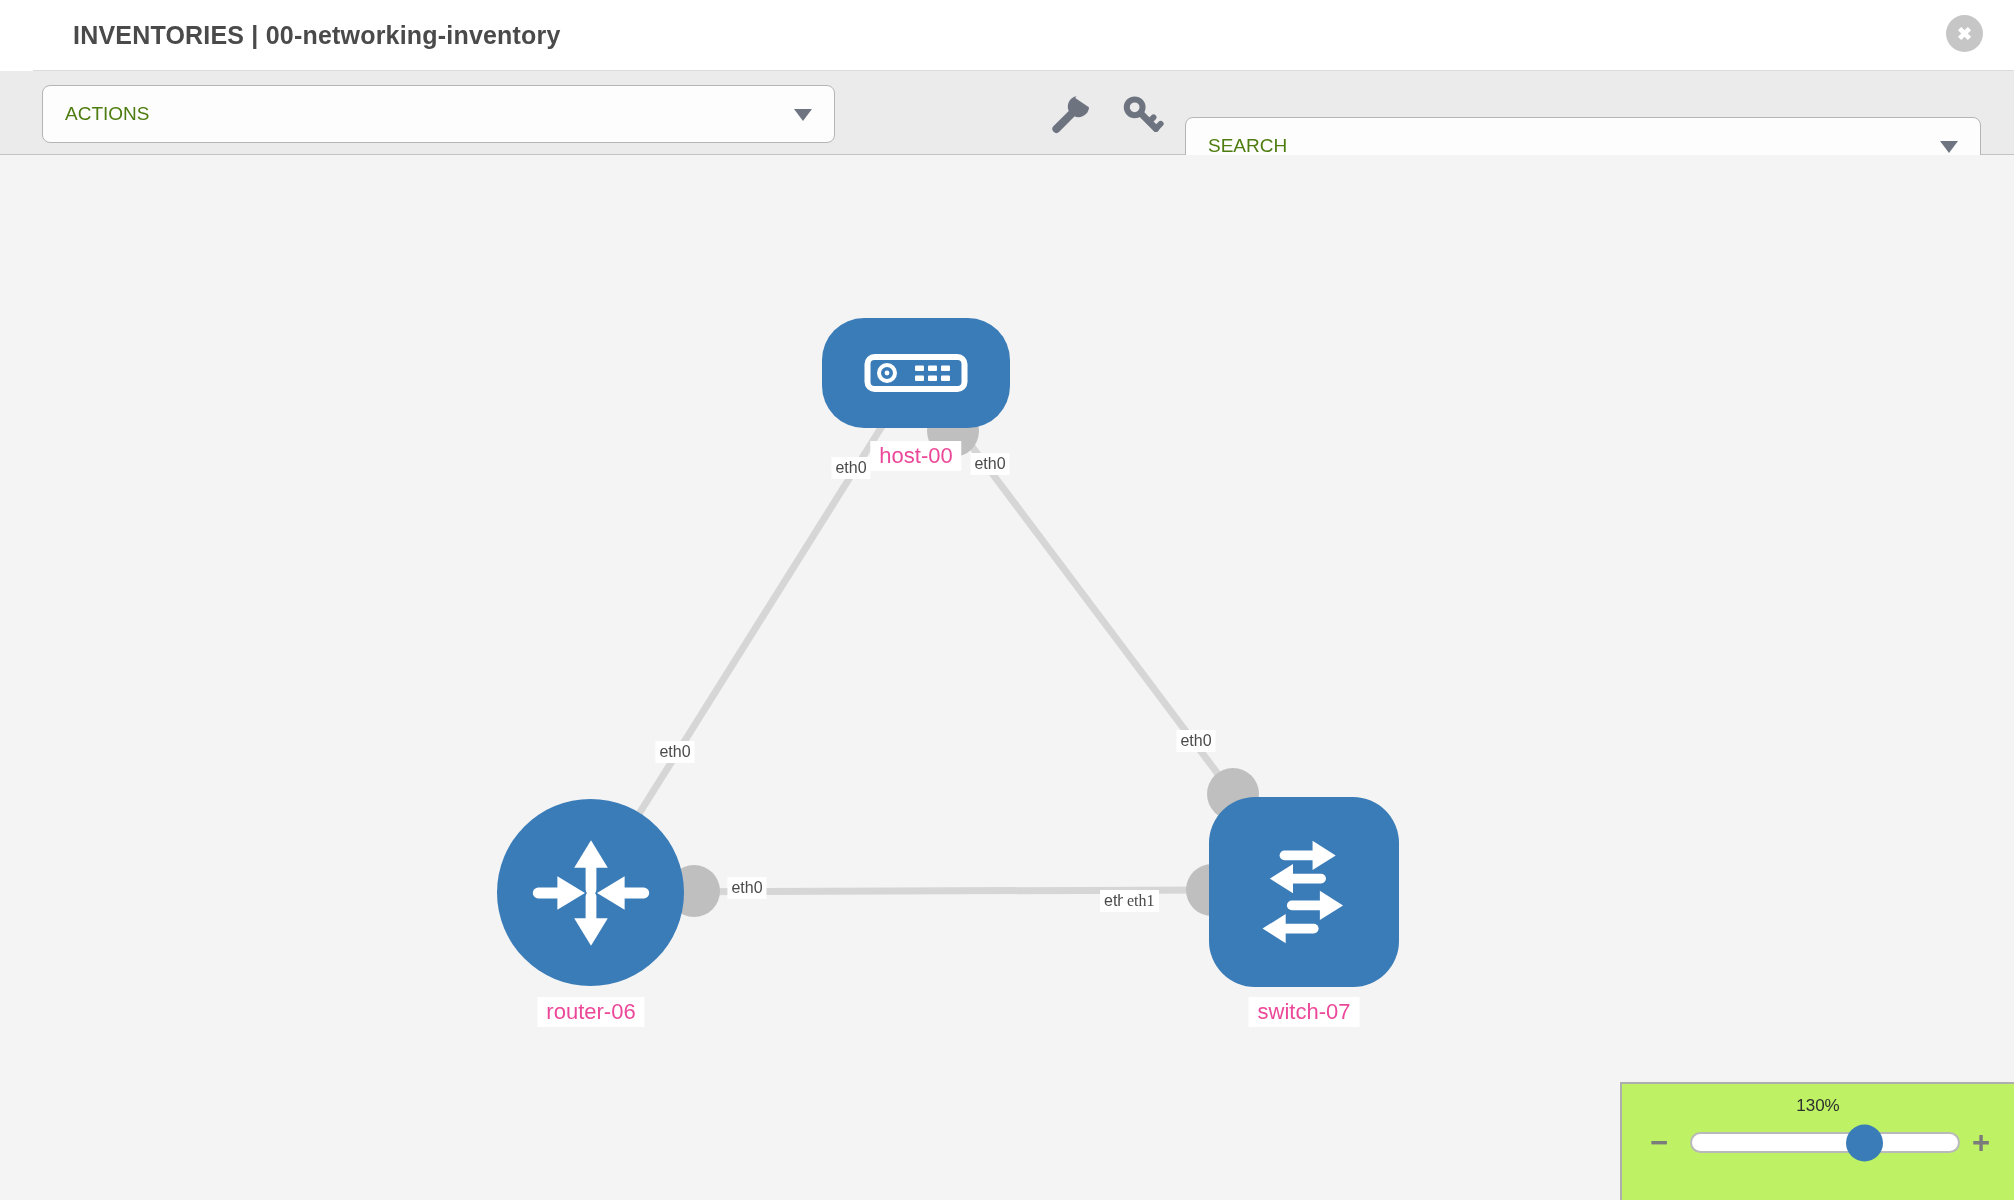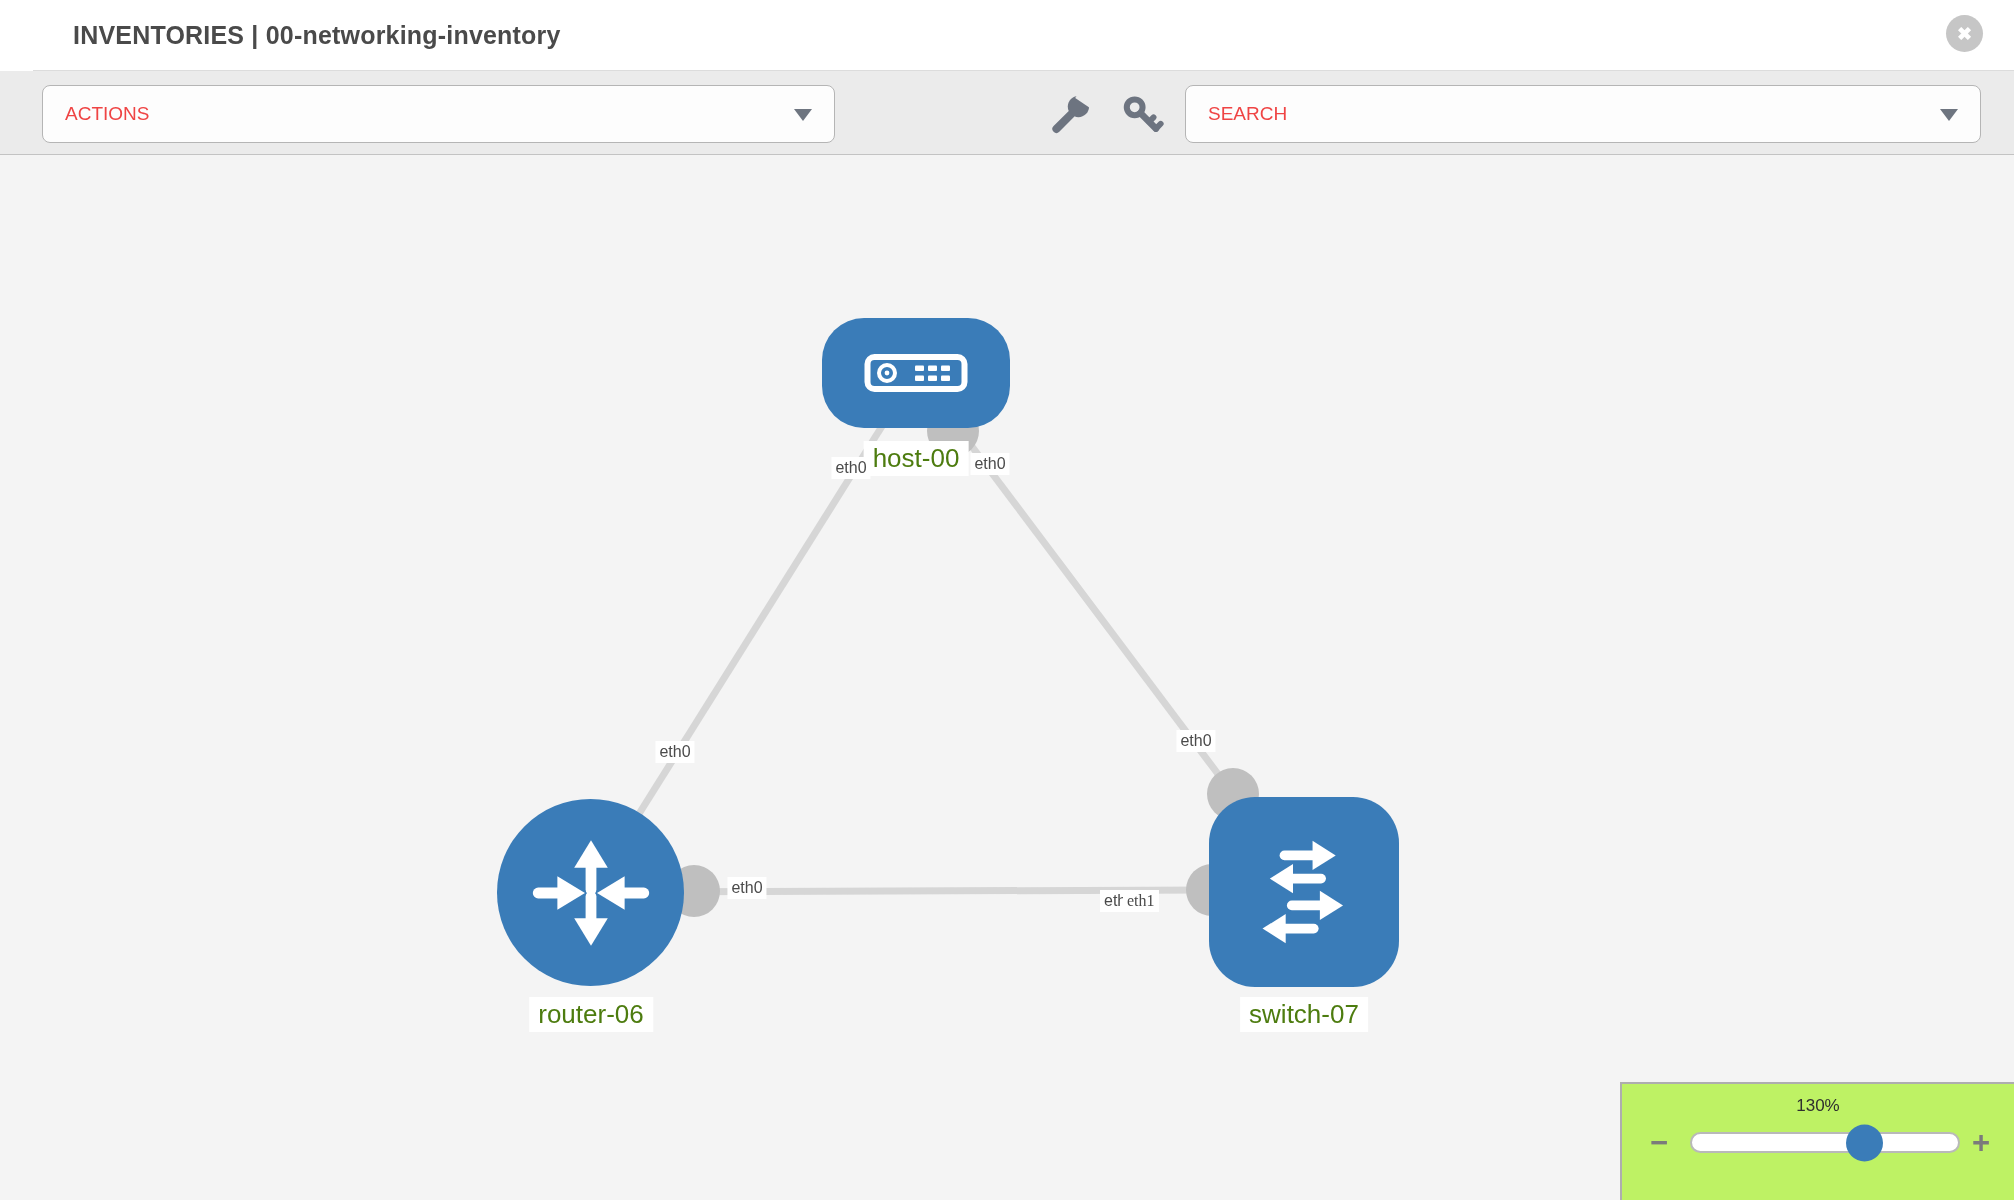--- a/index.html
+++ b/index.html
@@ -21,24 +21,24 @@
     background:#c6c6c6; color:#fff; font-size:18px; font-weight:700;
     display:flex; align-items:center; justify-content:center; cursor:pointer;
   }
 
   
   .toolbar { height:84px; background:#ebebeb; border-bottom:1px solid #c3c3c3; position:relative; }
   .combo {
     position:absolute; top:14px; height:58px; background:#fdfdfd;
     border:1px solid #b5b5b5; border-radius:8px;
     display:flex; align-items:center; padding:0 22px;
-    color:#ef4444; font-size:19px; cursor:pointer;
+    color:#4d7c0f; font-size:19px; cursor:pointer;
   }
   .combo-actions { left:42px;  width:793px; }
-  .combo-search  { left:1185px; width:796px; }
+  .combo-search  { left:1185px; width:796px;margin-top:32px; }
   .caret {
     position:absolute; right:22px; top:50%; margin-top:-5px;
     width:0; height:0;
     border-left:9px solid transparent; border-right:9px solid transparent;
     border-top:12px solid #6e7580;
   }
   .tool-icon { position:absolute; top:22px; width:44px; height:44px; cursor:pointer; }
   .tool-icon.wrench { left:1048px; }
   .tool-icon.key    { left:1120px; }
 
@@ -46,21 +46,21 @@
   .canvas { position:relative; width:2014px; height:1045px; background:#f4f4f4; overflow:hidden; }
   svg.links { position:absolute; left:0; top:0; }
 
   .node { position:absolute; background:#3a7cb8; display:flex; align-items:center; justify-content:center; cursor:pointer; }
   .node-host   { left:822px;  top:163px; width:188px; height:110px; border-radius:42px; }
   .node-router { left:497px;  top:644px; width:187px; height:187px; border-radius:50%; }
   .node-switch { left:1209px; top:642px; width:190px; height:190px; border-radius:46px; }
 
   .node-label {
     position:absolute; transform:translateX(-50%);
-    background:#fff; color:#4d7c0f; font-size:26px; padding:2px 9px; white-space:nowrap;
+    background:#fff; color:#ec4899; font-size:22px; padding:2px 9px; white-space:nowrap;
   }
   .lbl-host   { left:916px;  top:286px; }
   .lbl-router { left:591px;  top:842px; }
   .lbl-switch { left:1304px; top:842px; }
 
   .iface-label {
     position:absolute; transform:translate(-50%,-50%);
     background:#fff; color:#4a4a4a; font-size:16px; padding:2px 4px; white-space:nowrap;
   }
   .if-a-host   { left:851px;  top:313px; }

